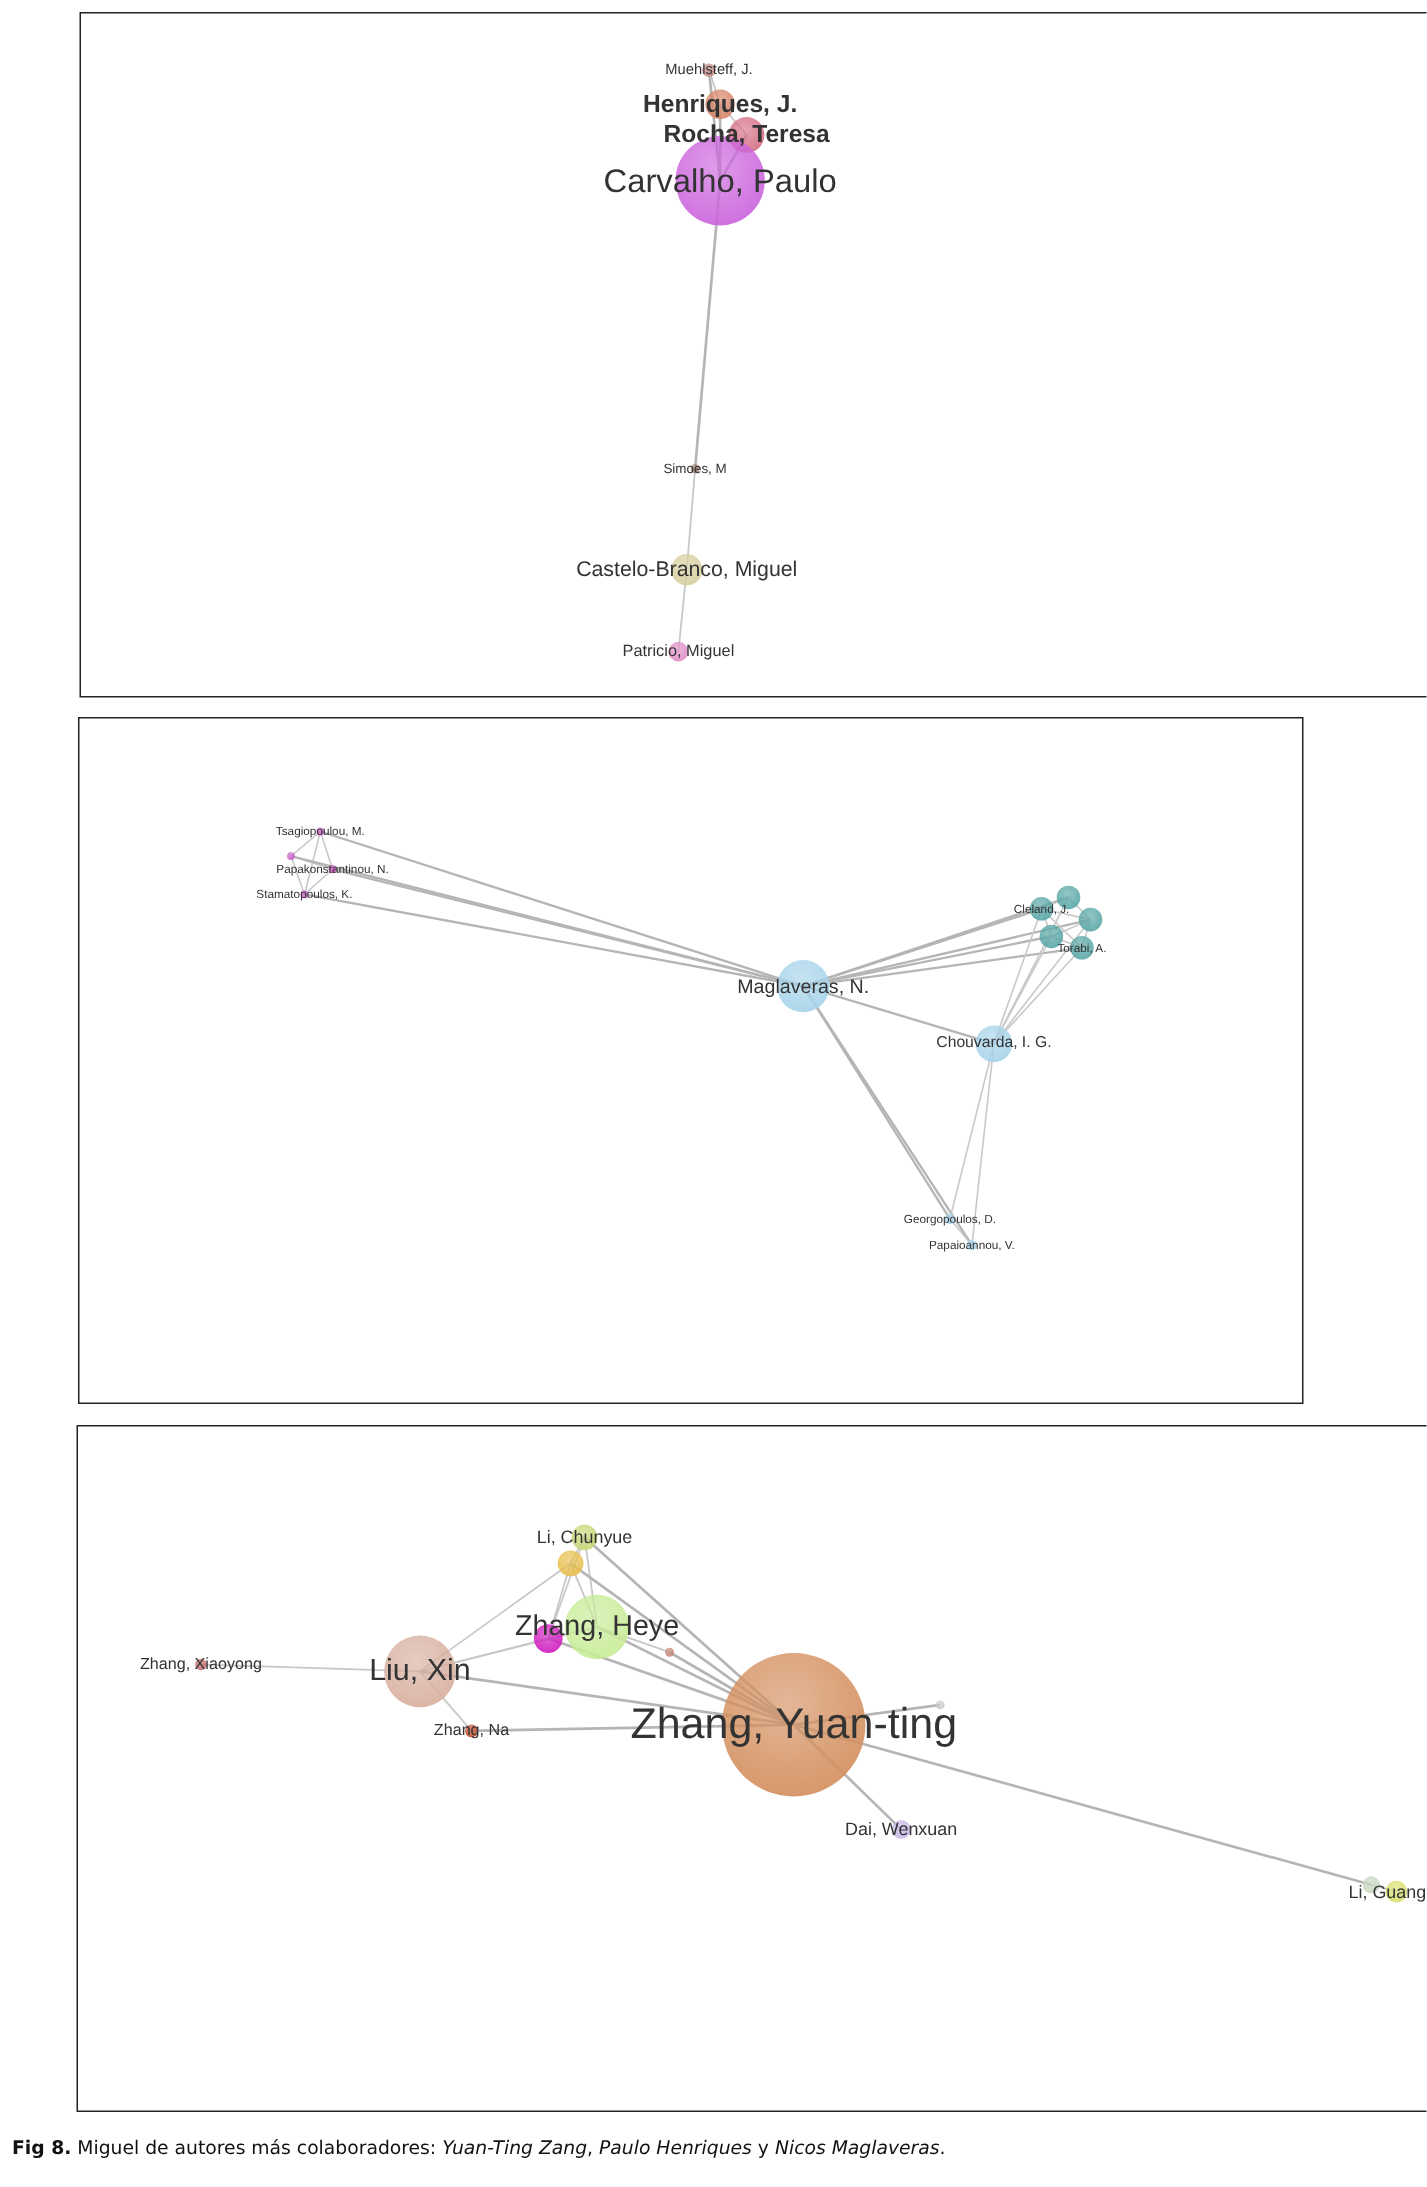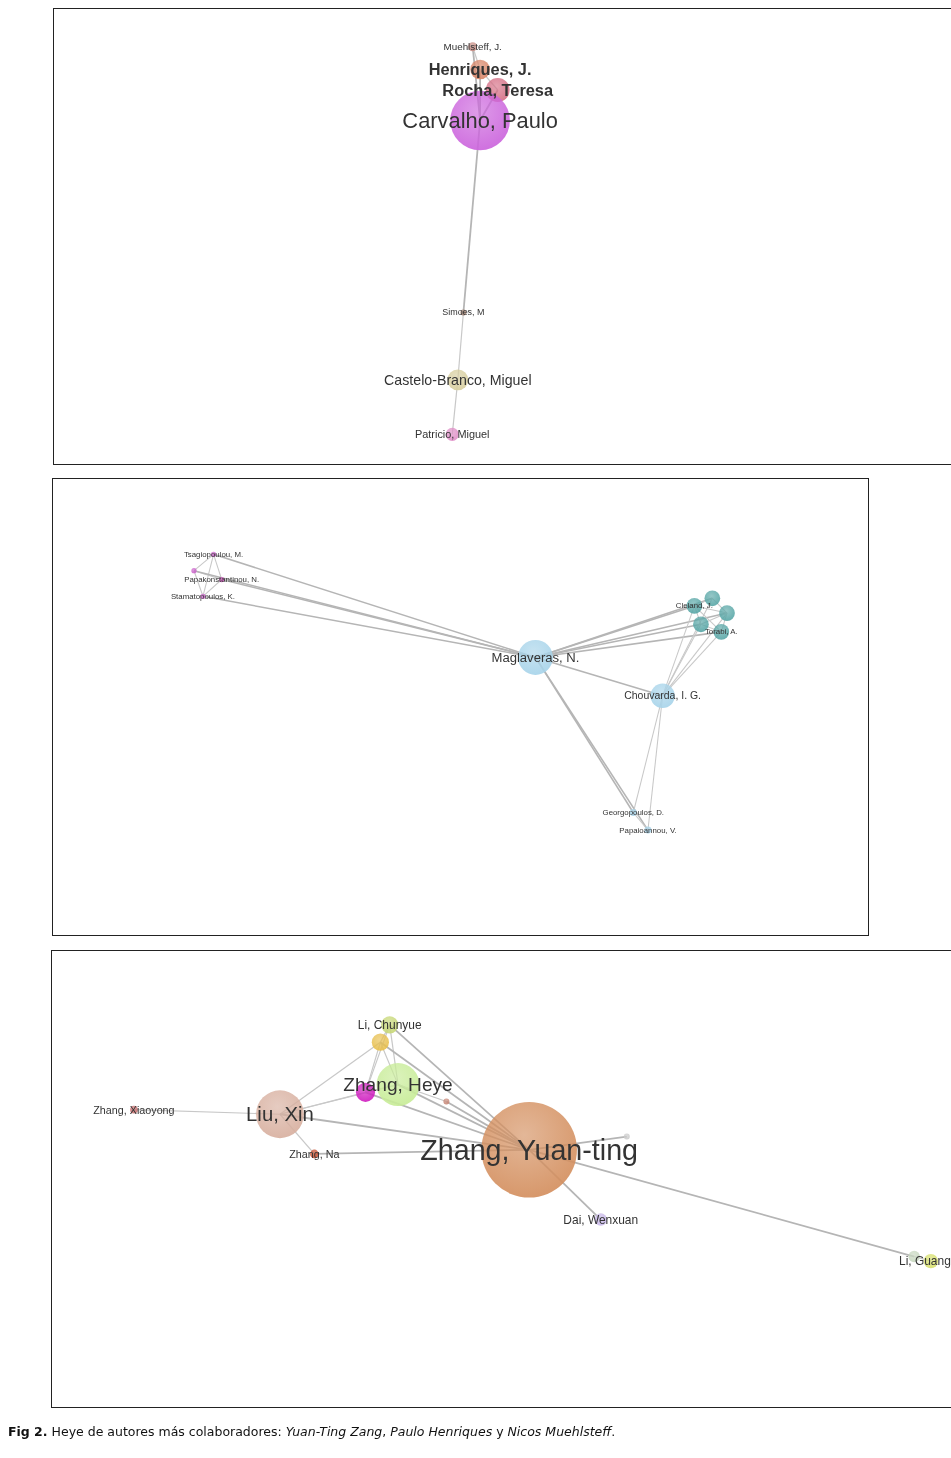--- a/index.html
+++ b/index.html
@@ -305,14 +305,14 @@
         <text x="81.258" y="159.384" text-anchor="middle" dominant-baseline="central" class="nlabel" font-size="10.8">Zhang, Xiaoyong</text>
         <text x="262.454" y="203.81" text-anchor="middle" dominant-baseline="central" class="nlabel" font-size="10.8">Zhang, Na</text>
         <text x="478.208" y="199.688" text-anchor="middle" dominant-baseline="central" class="nlabel" font-size="28.799999999999997" fill="#222">Zhang, Yuan-ting</text>
         <text x="550.126" y="269.762" text-anchor="middle" dominant-baseline="central" class="nlabel" font-size="12">Dai, Wenxuan</text>
         <text x="881.6959999999999" y="311.44" text-anchor="middle" dominant-baseline="central" class="nlabel" font-size="12">Li, Guanglin</text>
       </g>
     </svg>
 </div>
 
 <div class="caption">
-  <b>Fig 2.</b><span> Heye de autores más colaboradores: </span><i>Yuan-Ting Zang</i><span>, </span><i>Paulo Henriques</i><span> y </span><i>Nicos Muehlsteff</i><span>.</span>
+  <b>Fig 8.</b><span> Miguel de autores más colaboradores: </span><i>Yuan-Ting Zang</i><span>, </span><i>Paulo Henriques</i><span> y </span><i>Nicos Maglaveras</i><span>.</span>
 </div>
 
 </body></html>

